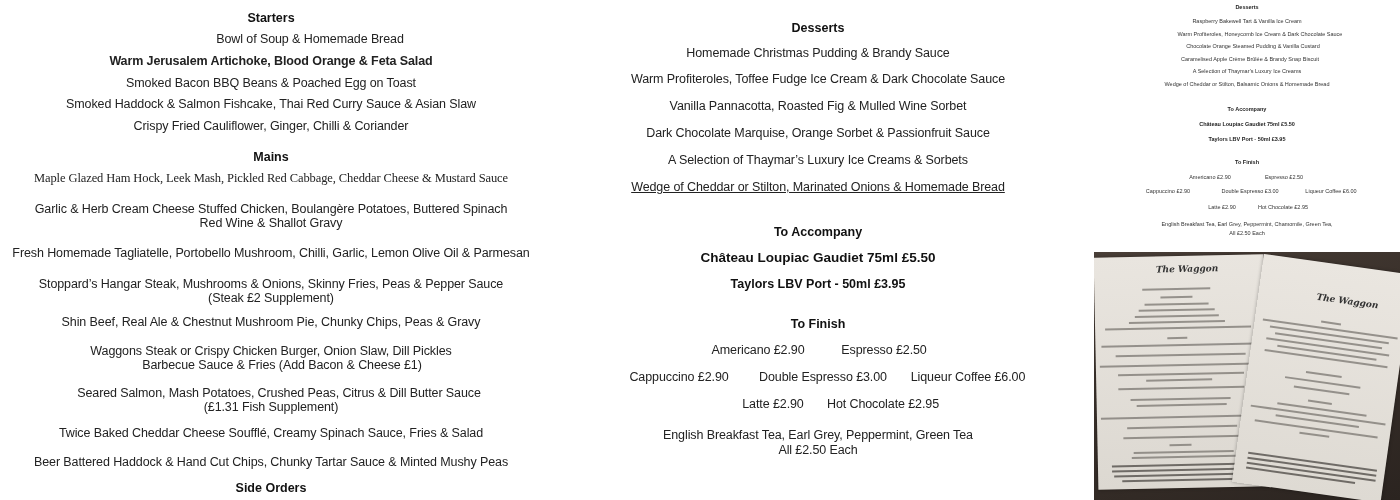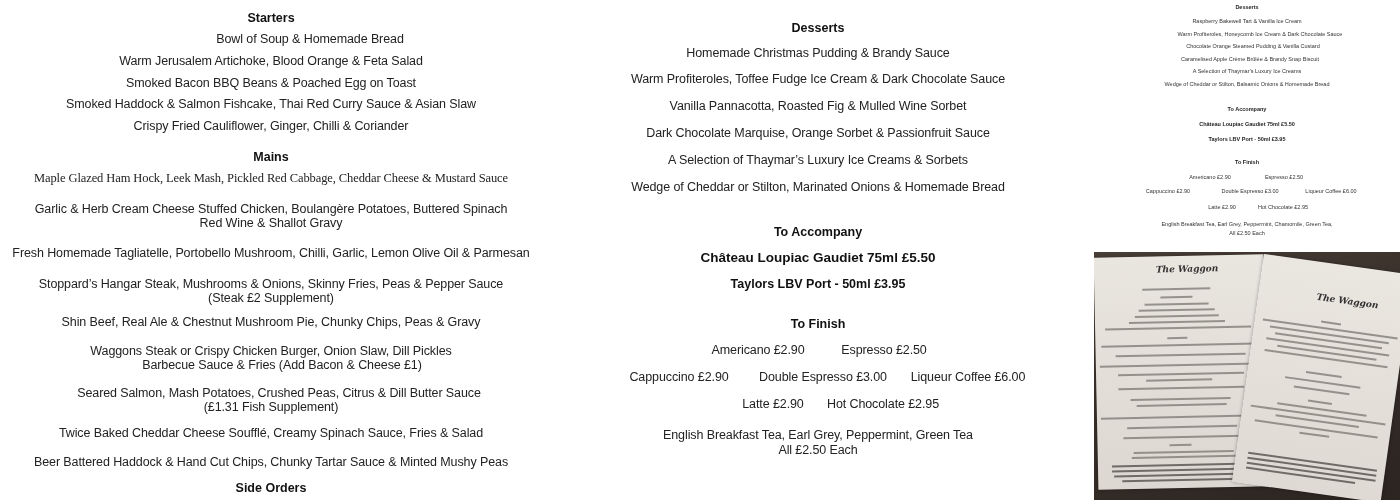--- a/index.html
+++ b/index.html
@@ -26,21 +26,21 @@
           font-weight: bold; color: #333; font-size: 9px; }
   .line { position: absolute; height: 1.5px; background: #7a7570; opacity: 0.75; }
   .line.dark { background: #4a4642; height: 2px; }
 </style>
 </head>
 <body>
 
 <div>
   <div class="abs c h" style="left:271px; top:11px;">Starters</div>
   <div class="abs c t" style="left:271px; top:32px;margin-left:39px;">Bowl of Soup &amp; Homemade Bread</div>
-  <div class="abs c t" style="left:271px; top:54px;">Warm Jerusalem Artichoke, Blood Orange &amp; Feta Salad</div>
+  <div class="abs c t" style="left:271px; top:54px;font-weight:bold;">Warm Jerusalem Artichoke, Blood Orange &amp; Feta Salad</div>
   <div class="abs c t" style="left:271px; top:76px;">Smoked Bacon BBQ Beans &amp; Poached Egg on Toast</div>
   <div class="abs c t" style="left:271px; top:97px;">Smoked Haddock &amp; Salmon Fishcake, Thai Red Curry Sauce &amp; Asian Slaw</div>
   <div class="abs c t" style="left:271px; top:119px;">Crispy Fried Cauliflower, Ginger, Chilli &amp; Coriander</div>
 
   <div class="abs c h" style="left:271px; top:150px;">Mains</div>
   <div class="abs c t" style="left:271px; top:171px;font-family:Liberation Serif, serif;">Maple Glazed Ham Hock, Leek Mash, Pickled Red Cabbage, Cheddar Cheese &amp; Mustard Sauce</div>
   <div class="abs c t" style="left:271px; top:202px;">Garlic &amp; Herb Cream Cheese Stuffed Chicken, Boulangère Potatoes, Buttered Spinach</div>
   <div class="abs c t" style="left:271px; top:216px;">Red Wine &amp; Shallot Gravy</div>
   <div class="abs c t" style="left:271px; top:246px;">Fresh Homemade Tagliatelle, Portobello Mushroom, Chilli, Garlic, Lemon Olive Oil &amp; Parmesan</div>
   <div class="abs c t" style="left:271px; top:277px;">Stoppard’s Hangar Steak, Mushrooms &amp; Onions, Skinny Fries, Peas &amp; Pepper Sauce</div>
@@ -56,21 +56,21 @@
   <div class="abs c h" style="left:271px; top:481px;">Side Orders</div>
 </div>
 
 <div>
   <div class="abs c h" style="left:818px; top:21px;">Desserts</div>
   <div class="abs c t" style="left:818px; top:46px;">Homemade Christmas Pudding &amp; Brandy Sauce</div>
   <div class="abs c t" style="left:818px; top:72px;text-align:right;">Warm Profiteroles, Toffee Fudge Ice Cream &amp; Dark Chocolate Sauce</div>
   <div class="abs c t" style="left:818px; top:99px;">Vanilla Pannacotta, Roasted Fig &amp; Mulled Wine Sorbet</div>
   <div class="abs c t" style="left:818px; top:126px;">Dark Chocolate Marquise, Orange Sorbet &amp; Passionfruit Sauce</div>
   <div class="abs c t" style="left:818px; top:153px;">A Selection of Thaymar’s Luxury Ice Creams &amp; Sorbets</div>
-  <div class="abs c t" style="left:818px; top:180px;">Wedge of Cheddar or Stilton, Marinated Onions &amp; Homemade Bread</div>
+  <div class="abs c t" style="left:818px; top:180px;text-decoration:underline;">Wedge of Cheddar or Stilton, Marinated Onions &amp; Homemade Bread</div>
 
   <div class="abs c h" style="left:818px; top:225px;">To Accompany</div>
   <div class="abs c hb" style="left:818px; top:250px; font-size:13.5px;">Château Loupiac Gaudiet 75ml £5.50</div>
   <div class="abs c hb" style="left:818px; top:277px;">Taylors LBV Port - 50ml £3.95</div>
 
   <div class="abs c h" style="left:818px; top:317px;">To Finish</div>
   <div class="abs c t" style="left:758px; top:343px;">Americano £2.90</div>
   <div class="abs c t" style="left:884px; top:343px;">Espresso £2.50</div>
   <div class="abs c t" style="left:679px; top:370px;">Cappuccino £2.90</div>
   <div class="abs c t" style="left:823px; top:370px;">Double Espresso £3.00</div>

